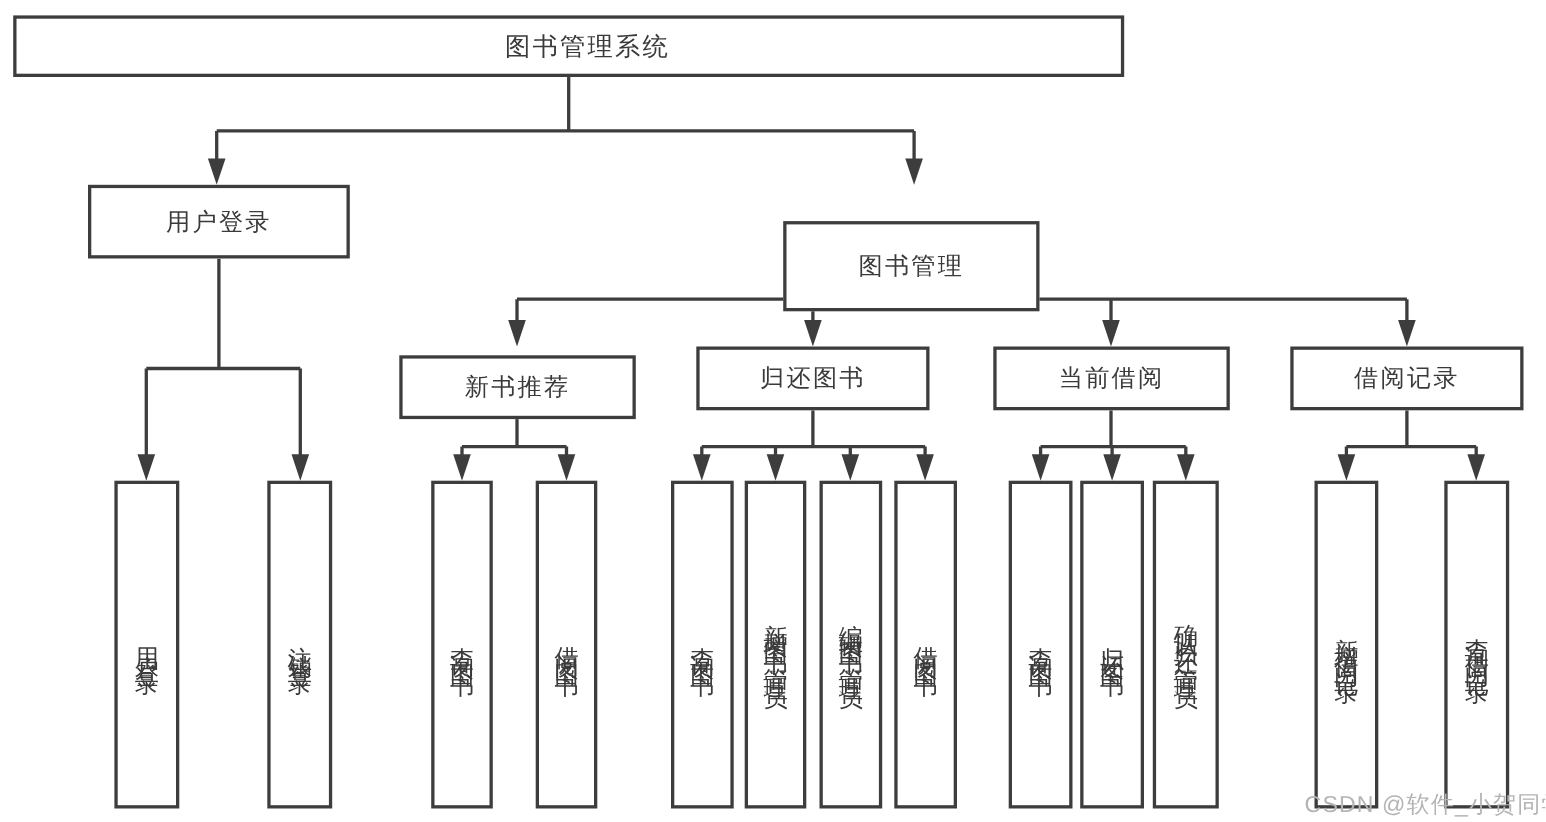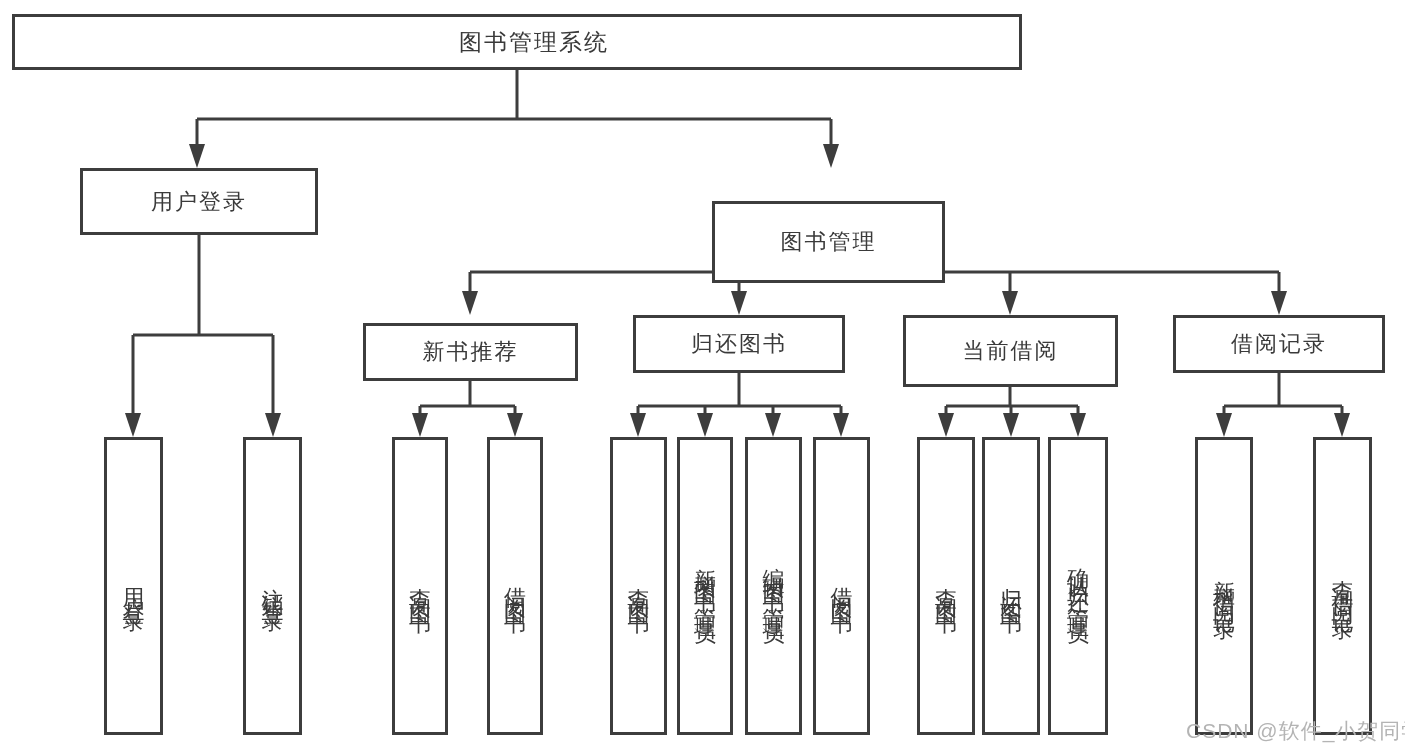--- a/index.html
+++ b/index.html
@@ -108,21 +108,21 @@
   <div class="box h" style="left:712px; top:168px; width:233px; height:82px;margin-top:33px;">
     <span>图书管理</span>
   </div>
 
   <div class="box h" style="left:363px; top:323px; width:215px; height:58px;">
     <span>新书推荐</span>
   </div>
   <div class="box h" style="left:633px; top:315px; width:212px; height:58px;">
     <span>归还图书</span>
   </div>
-  <div class="box h" style="left:903px; top:315px; width:215px; height:72px;">
+  <div class="box h" style="left:903px; top:315px; width:215px; height:58px;">
     <span>当前借阅</span>
   </div>
   <div class="box h" style="left:1173px; top:315px; width:212px; height:58px;">
     <span>借阅记录</span>
   </div>
 
   <div class="box v" style="left:104px; top:437px; width:59px; height:298px;">
     <span>用户登录</span>
   </div>
   <div class="box v" style="left:243px; top:437px; width:59px; height:298px;">

